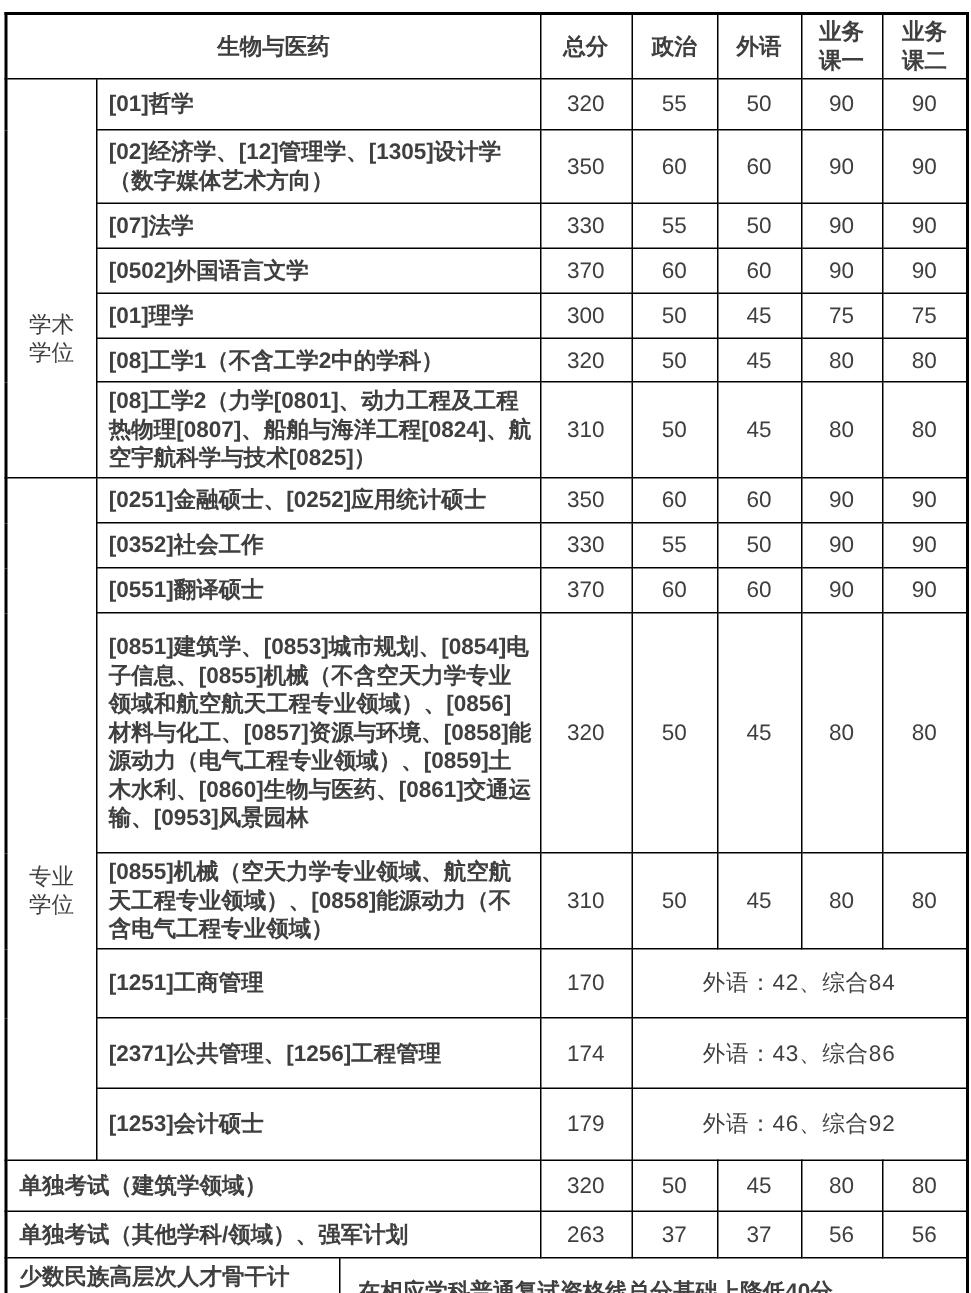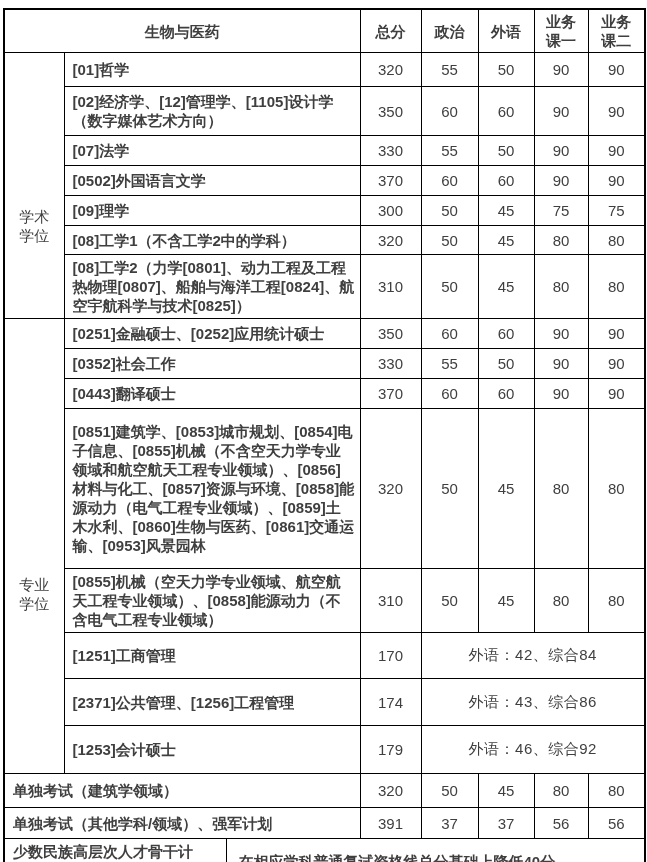--- a/index.html
+++ b/index.html
@@ -100,21 +100,21 @@
     <tr style="height:34px">
       <td class="group" rowspan="7"><span class="wrap2 gpad-a">学术学位</span></td>
       <td class="name" colspan="2">[01]哲学</td>
       <td class="num">320</td>
       <td class="num">55</td>
       <td class="num">50</td>
       <td class="num">90</td>
       <td class="num">90</td>
     </tr>
     <tr style="height:49px">
-      <td class="name" colspan="2">[02]经济学、[12]管理学、[1105]设计学（数字媒体艺术方向）</td>
+      <td class="name" colspan="2">[02]经济学、[12]管理学、[1305]设计学（数字媒体艺术方向）</td>
       <td class="num">350</td>
       <td class="num">60</td>
       <td class="num">60</td>
       <td class="num">90</td>
       <td class="num">90</td>
     </tr>
     <tr style="height:30px">
       <td class="name" colspan="2">[07]法学</td>
       <td class="num">330</td>
       <td class="num">55</td>
@@ -124,21 +124,21 @@
     </tr>
     <tr style="height:30px">
       <td class="name" colspan="2">[0502]外国语言文学</td>
       <td class="num">370</td>
       <td class="num">60</td>
       <td class="num">60</td>
       <td class="num">90</td>
       <td class="num">90</td>
     </tr>
     <tr style="height:30px">
-      <td class="name" colspan="2">[09]理学</td>
+      <td class="name" colspan="2">[01]理学</td>
       <td class="num">300</td>
       <td class="num">50</td>
       <td class="num">45</td>
       <td class="num">75</td>
       <td class="num">75</td>
     </tr>
     <tr style="height:29px">
       <td class="name" colspan="2">[08]工学1（不含工学2中的学科）</td>
       <td class="num">320</td>
       <td class="num">50</td>
@@ -166,21 +166,21 @@
     </tr>
     <tr style="height:30px">
       <td class="name" colspan="2">[0352]社会工作</td>
       <td class="num">330</td>
       <td class="num">55</td>
       <td class="num">50</td>
       <td class="num">90</td>
       <td class="num">90</td>
     </tr>
     <tr style="height:30px">
-      <td class="name" colspan="2">[0443]翻译硕士</td>
+      <td class="name" colspan="2">[0551]翻译硕士</td>
       <td class="num">370</td>
       <td class="num">60</td>
       <td class="num">60</td>
       <td class="num">90</td>
       <td class="num">90</td>
     </tr>
     <tr style="height:160px">
       <td class="name" colspan="2">[0851]建筑学、[0853]城市规划、[0854]电子信息、[0855]机械（不含空天力学专业领域和航空航天工程专业领域）、[0856]材料与化工、[0857]资源与环境、[0858]能源动力（电气工程专业领域）、[0859]土木水利、[0860]生物与医药、[0861]交通运输、[0953]风景园林</td>
       <td class="num">320</td>
       <td class="num">50</td>
@@ -216,21 +216,21 @@
     <tr style="height:34px">
       <td class="name" colspan="3">单独考试（建筑学领域）</td>
       <td class="num">320</td>
       <td class="num">50</td>
       <td class="num">45</td>
       <td class="num">80</td>
       <td class="num">80</td>
     </tr>
     <tr style="height:31px">
       <td class="name" colspan="3">单独考试（其他学科/领域）、强军计划</td>
-      <td class="num">391</td>
+      <td class="num">263</td>
       <td class="num">37</td>
       <td class="num">37</td>
       <td class="num">56</td>
       <td class="num">56</td>
     </tr>
 
     <tr style="height:44px">
       <td class="name footer-label" colspan="2">少数民族高层次人才骨干计划、退役大学生士兵计划</td>
       <td class="name footer-note" colspan="6">在相应学科普通复试资格线总分基础上降低40分。</td>
     </tr>

